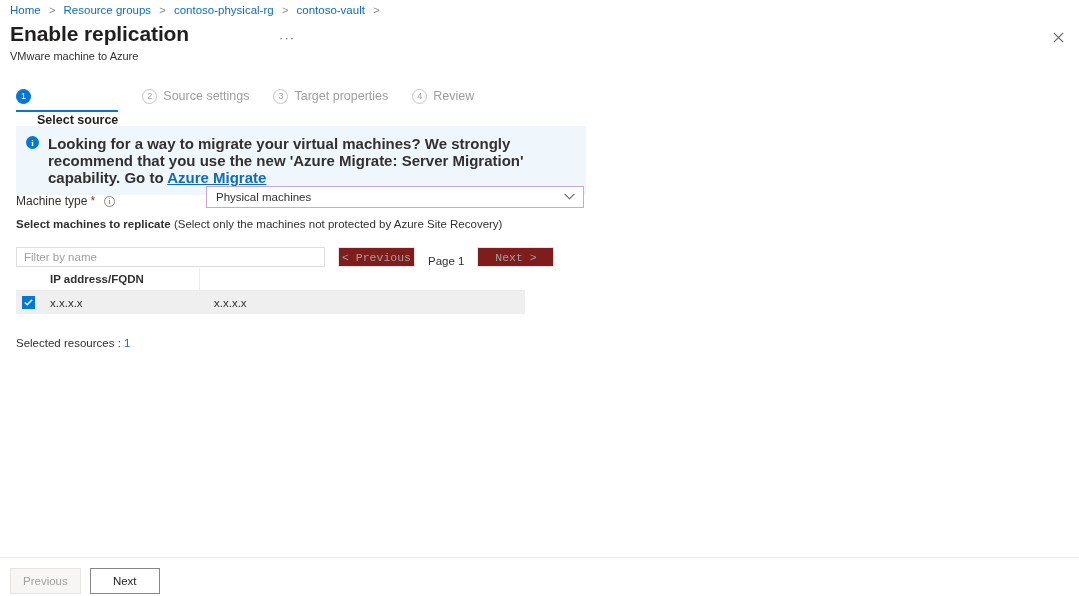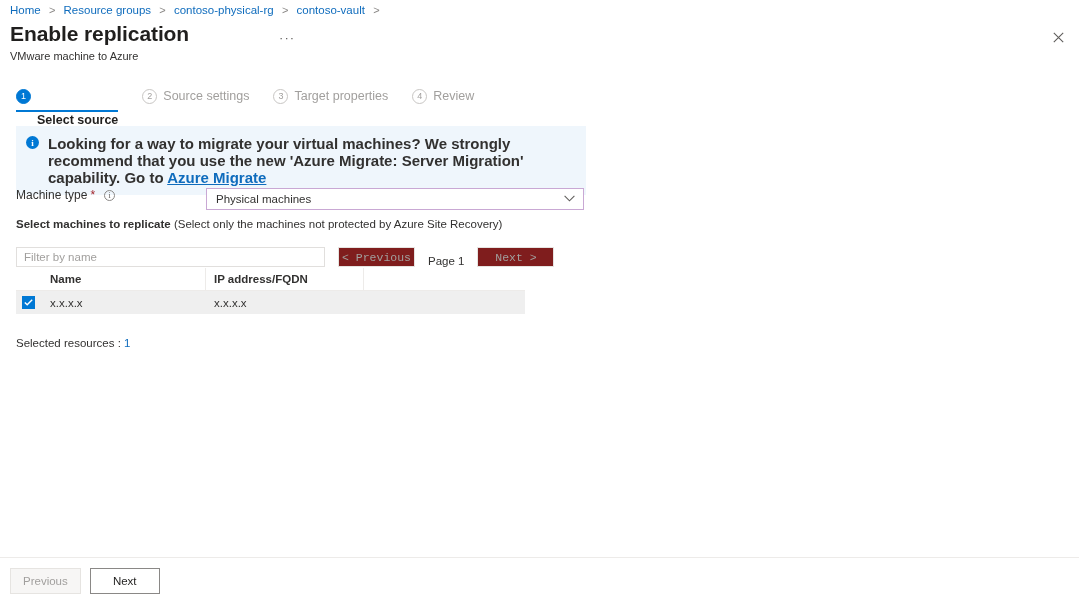--- a/index.html
+++ b/index.html
@@ -181,21 +181,21 @@
     cursor: pointer;
   }
 
   
   .field-row {
     position: absolute;
     left: 16px;
     top: 188px;
     width: 570px;
     display: flex;
-    align-items: flex-start;
+    align-items: flex-end;
     height: 20px;
   }
   .field-label {
     font-size: 12px;
     color: #323130;
     display: flex;
     align-items: center;
     width: 190px;
     flex: none;
   }
@@ -463,21 +463,20 @@
   <div class="toolbar">
     <input class="filter-input" type="text" placeholder="Filter by name" style="">
     <div class="pg-btn">&lt; Previous</div>
     <div class="page-num">Page 1</div>
     <div class="pg-btn">Next &gt;</div>
   </div>
 
   <div class="table">
     <div class="t-head">
       <div class="th th-check"></div>
-      <div class="th th-name">Name</div>
       <div class="th th-ip">IP address/FQDN</div>
       <div class="th th-x"></div>
     </div>
     <div class="t-row">
       <div class="td-check">
         <span class="chk">
           <svg width="9" height="7" viewBox="0 0 9 7">
             <path d="M0.8 3.4 L3.2 5.8 L8.2 0.8" stroke="#ffffff" stroke-width="1.4" fill="none"></path>
           </svg>
         </span>

